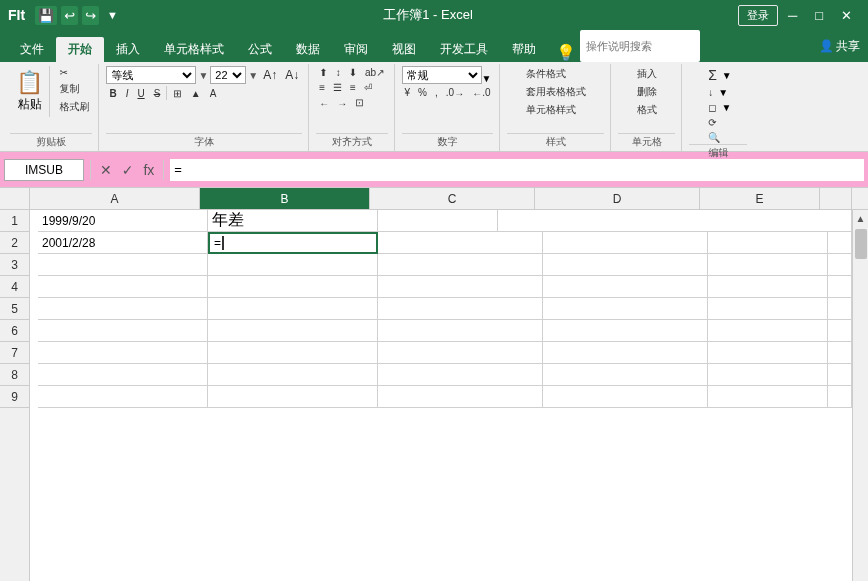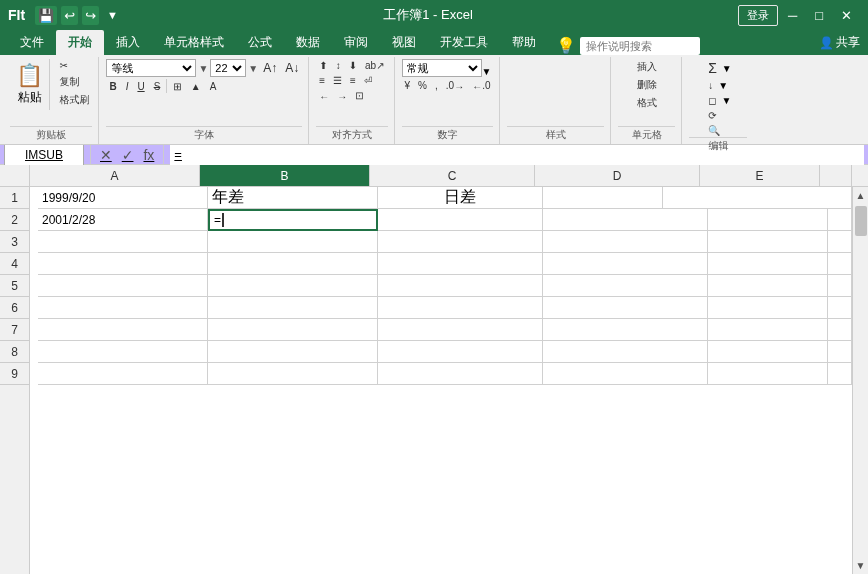--- a/index.html
+++ b/index.html
@@ -81,28 +81,27 @@
     .font-size-select {
       height: 18px;
       font-size: 11px;
       border: 1px solid #aaa;
       background: white;
       width: 36px;
     }
 
     
     .formula-bar {
-      height: 20px;
-      background: #c4b5fd;
+      height: 36px;
+      background: #f9a8d4;
       border-bottom: 1px solid #ccc;
       display: flex;
       align-items: center;
       padding: 0 4px;
       gap: 4px;
-      text-decoration: underline;
     }
     .name-box {
       width: 80px;
       height: 22px;
       border: 1px solid #aaa;
       font-size: 12px;
       padding: 0 4px;
       text-align: center;
     }
     .formula-divider { width: 1px; height: 20px; background: #ccc; margin: 0 2px; }
@@ -216,21 +215,21 @@
       <div class="ribbon-tab">插入</div>
       <div class="ribbon-tab">单元格样式</div>
       <div class="ribbon-tab">公式</div>
       <div class="ribbon-tab">数据</div>
       <div class="ribbon-tab">审阅</div>
       <div class="ribbon-tab">视图</div>
       <div class="ribbon-tab">开发工具</div>
       <div class="ribbon-tab">帮助</div>
       <div style="margin-left:8px; color:white; font-size:16px; cursor:pointer;">💡</div>
       <div style="margin-left:4px;">
-        <input type="text" style="height: 18px; border: none; border-radius: 2px; font-size: 11px; padding: 0px 6px; width: 120px;" placeholder="操作说明搜索">
+        <input type="text" style="height: 32px; border: none; border-radius: 2px; font-size: 11px; padding: 0px 6px; width: 120px;" placeholder="操作说明搜索">
       </div>
     </div>
     <div style="display:flex;align-items:center;gap:6px;">
       <button style="background:transparent;border:none;color:white;font-size:12px;cursor:pointer;display:flex;align-items:center;gap:2px;">
         <span>👤</span>
         <span>共享</span>
       </button>
     </div>
   </div>
 
@@ -315,20 +314,25 @@
           <span class="r-small-btn">%</span>
           <span class="r-small-btn">,</span>
           <span class="r-small-btn">.0→</span>
           <span class="r-small-btn">←.0</span>
         </div>
       </div>
       <div class="ribbon-group-label">数字</div>
     </div>
 
     <div class="ribbon-group" style="min-width:110px;">
+      <div style="display:flex;flex-direction:column;gap:2px;flex:1;">
+        <div class="r-small-btn">条件格式</div>
+        <div class="r-small-btn">套用表格格式</div>
+        <div class="r-small-btn">单元格样式</div>
+      </div>
       <div class="ribbon-group-label">样式</div>
     </div>
 
     <div class="ribbon-group" style="min-width:70px;">
       <div style="display:flex;flex-direction:column;gap:2px;flex:1;">
         <div class="r-small-btn">插入</div>
         <div class="r-small-btn">删除</div>
         <div class="r-small-btn">格式</div>
       </div>
       <div class="ribbon-group-label">单元格</div>
@@ -396,21 +400,20 @@
       <div class="row-header">7</div>
       <div class="row-header">8</div>
       <div class="row-header">9</div>
     </div>
 
     <div class="grid">
 
       <div class="grid-row">
         <div class="cell col-a">1999/9/20</div>
         <div class="cell col-b" style="font-size:16px;font-weight:normal;">年差</div>
-        <div class="cell col-d" style="font-size:16px;text-align:center;justify-content:center;">日差</div>
         <div class="cell col-e"></div>
         <div class="cell" style="flex:1;"></div>
       </div>
 
       <div class="grid-row">
         <div class="cell col-a">2001/2/28</div>
         <div class="cell col-b active">
           <span>=</span>
           <span style="display:inline-block;width:2px;height:14px;background:#333;animation:blink 1s step-end infinite;margin-left:1px;"></span>
         </div>

